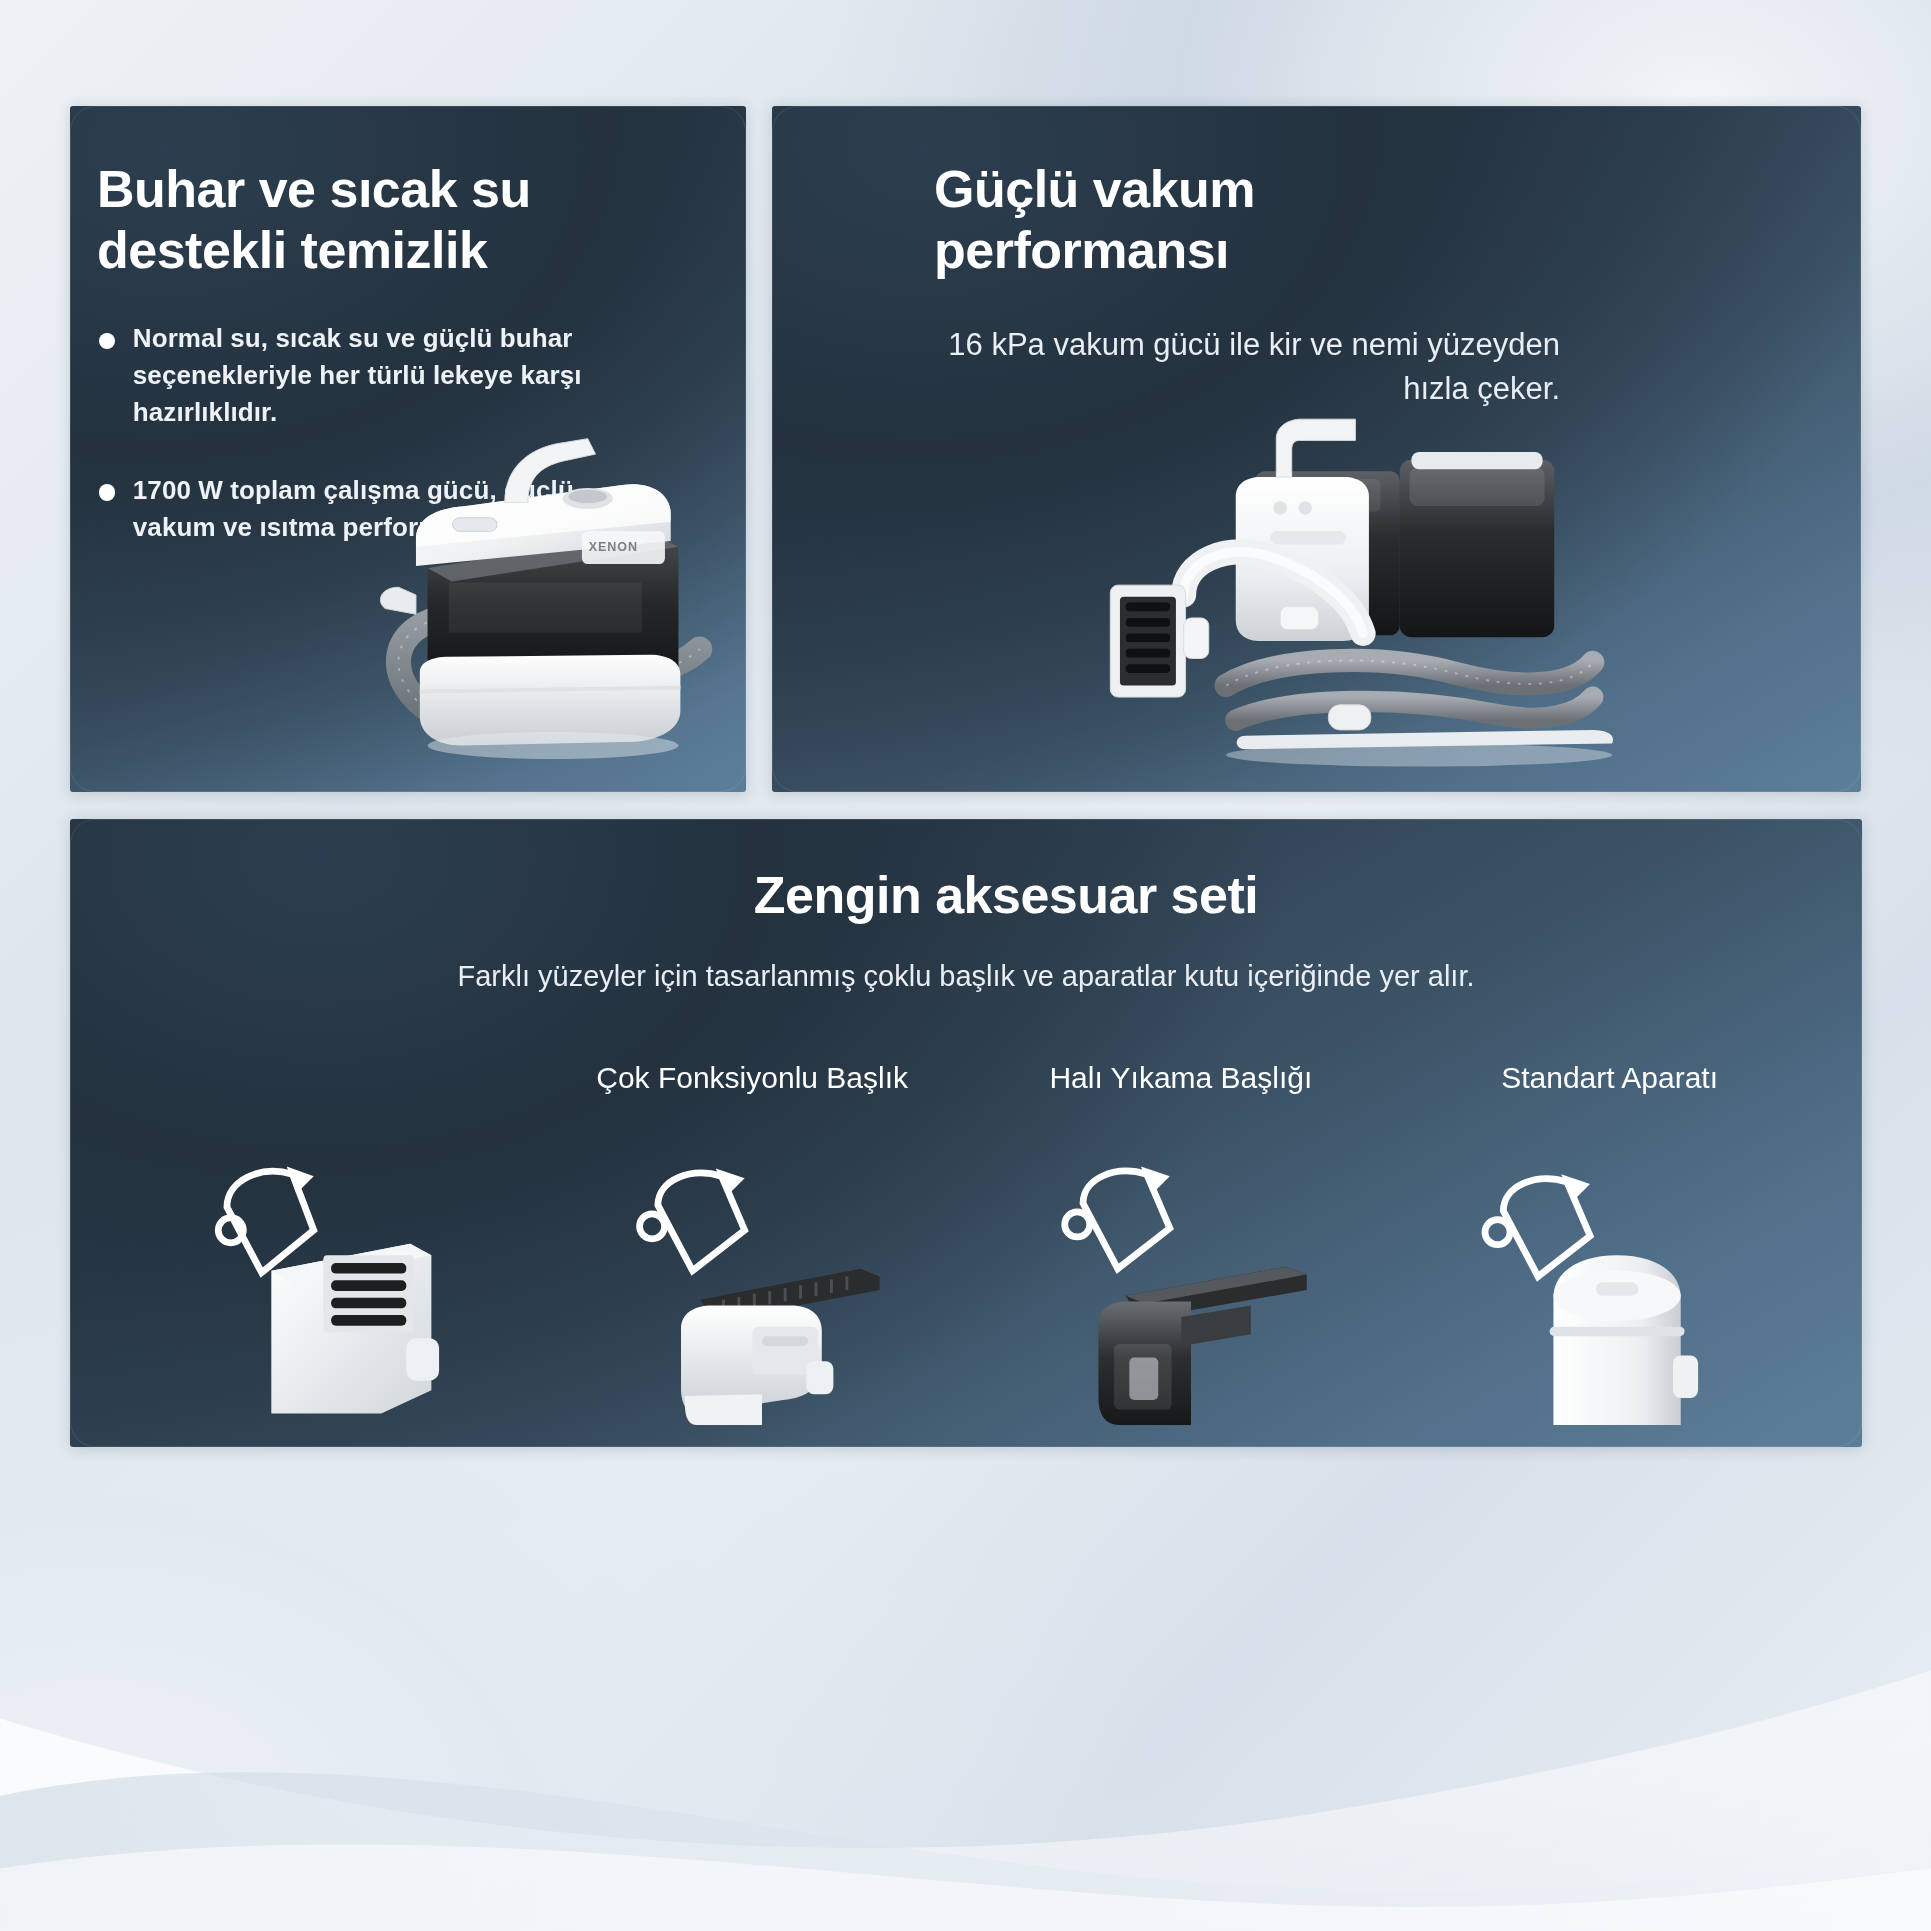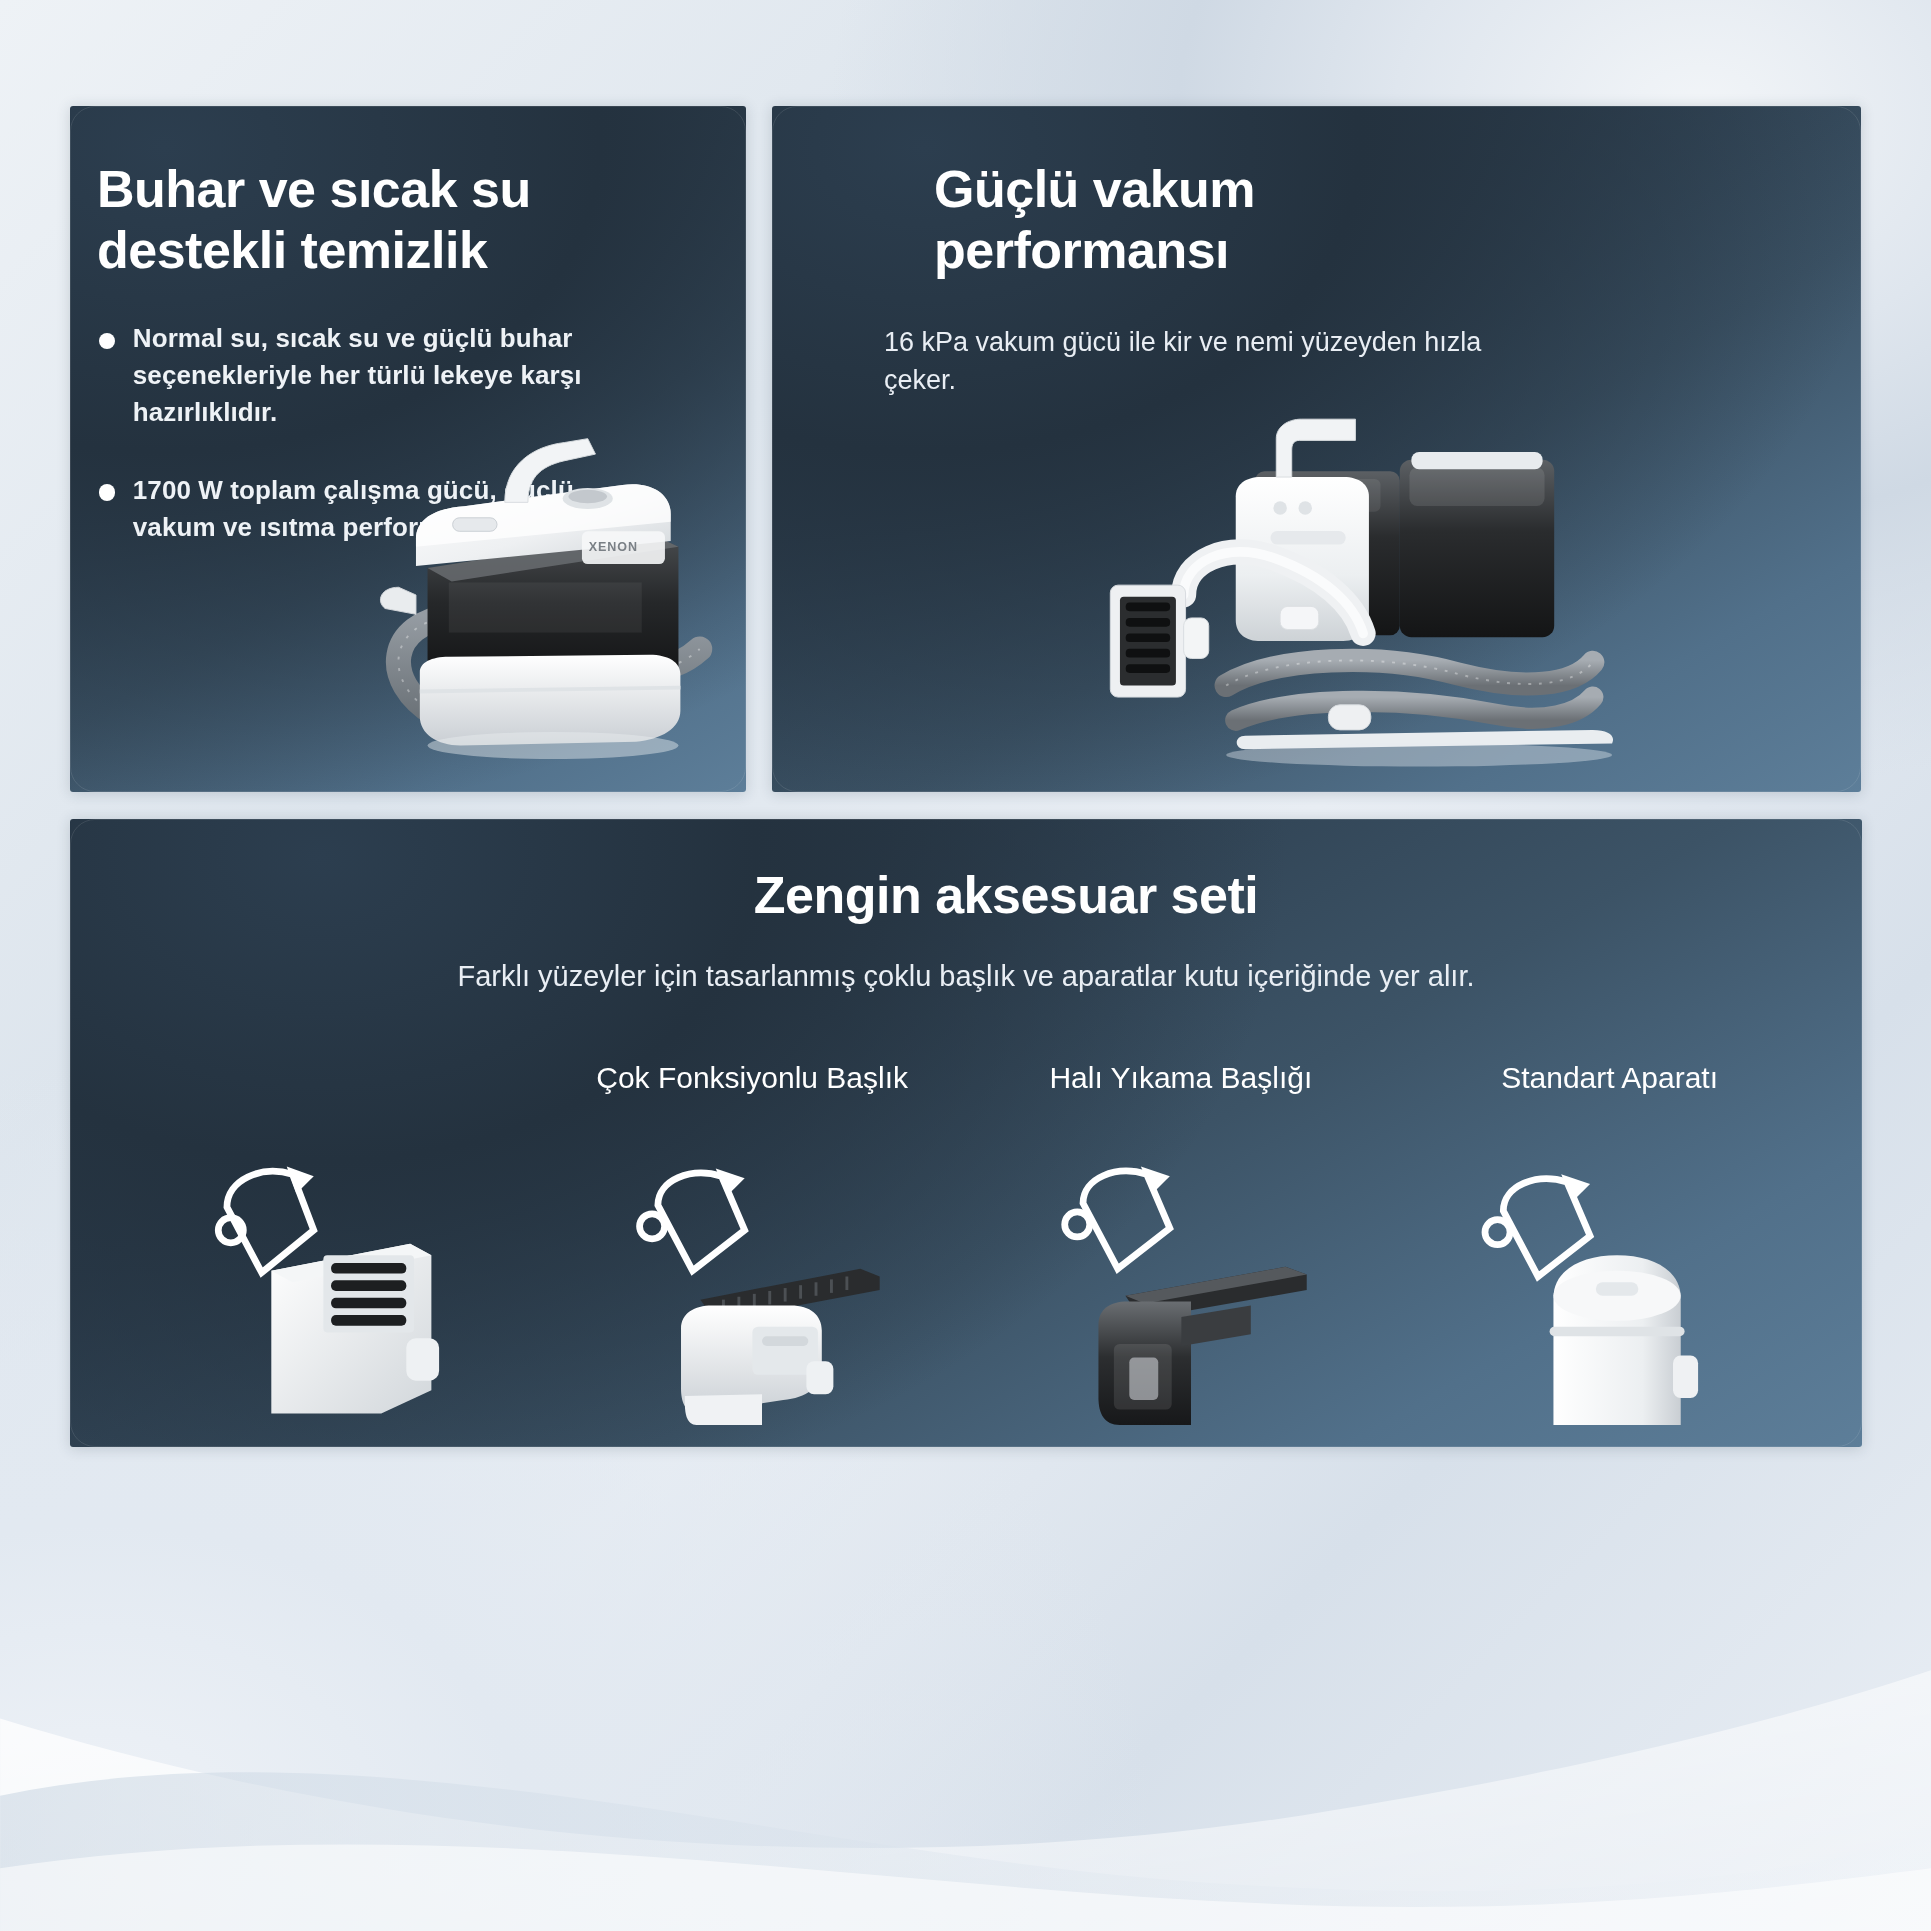--- a/index.html
+++ b/index.html
@@ -61,21 +61,21 @@
     background: #fff; margin-top: 12.6px;
   }
   .bullet p {
     color: #eef2f6; font-size: 26px; line-height: 1.42;
     letter-spacing: 0.1px;
     font-weight: bold;
   }
 
   #card-vacuum .sub {
     position: absolute; left: 112px; top: 217px; width: 676px;
-    color: #e9eef4; font-size: 27px; line-height: 1.42; text-align: left;
+    color: #e9eef4; font-size: 31px; line-height: 1.42; text-align: right;
   }
 
   
   #card-acc .title { position: absolute; left: 0; top: 46px; width: 1872px; text-align: center; font-size: 52px; }
   #card-acc .sub {
     position: absolute; left: 0; top: 141px; width: 1792px; text-align: center;
     color: #e9eef4; font-size: 29px;
   }
   .acc-row {
     position: absolute; left: 39px; top: 241px; width: 1715px; height: 367px;

